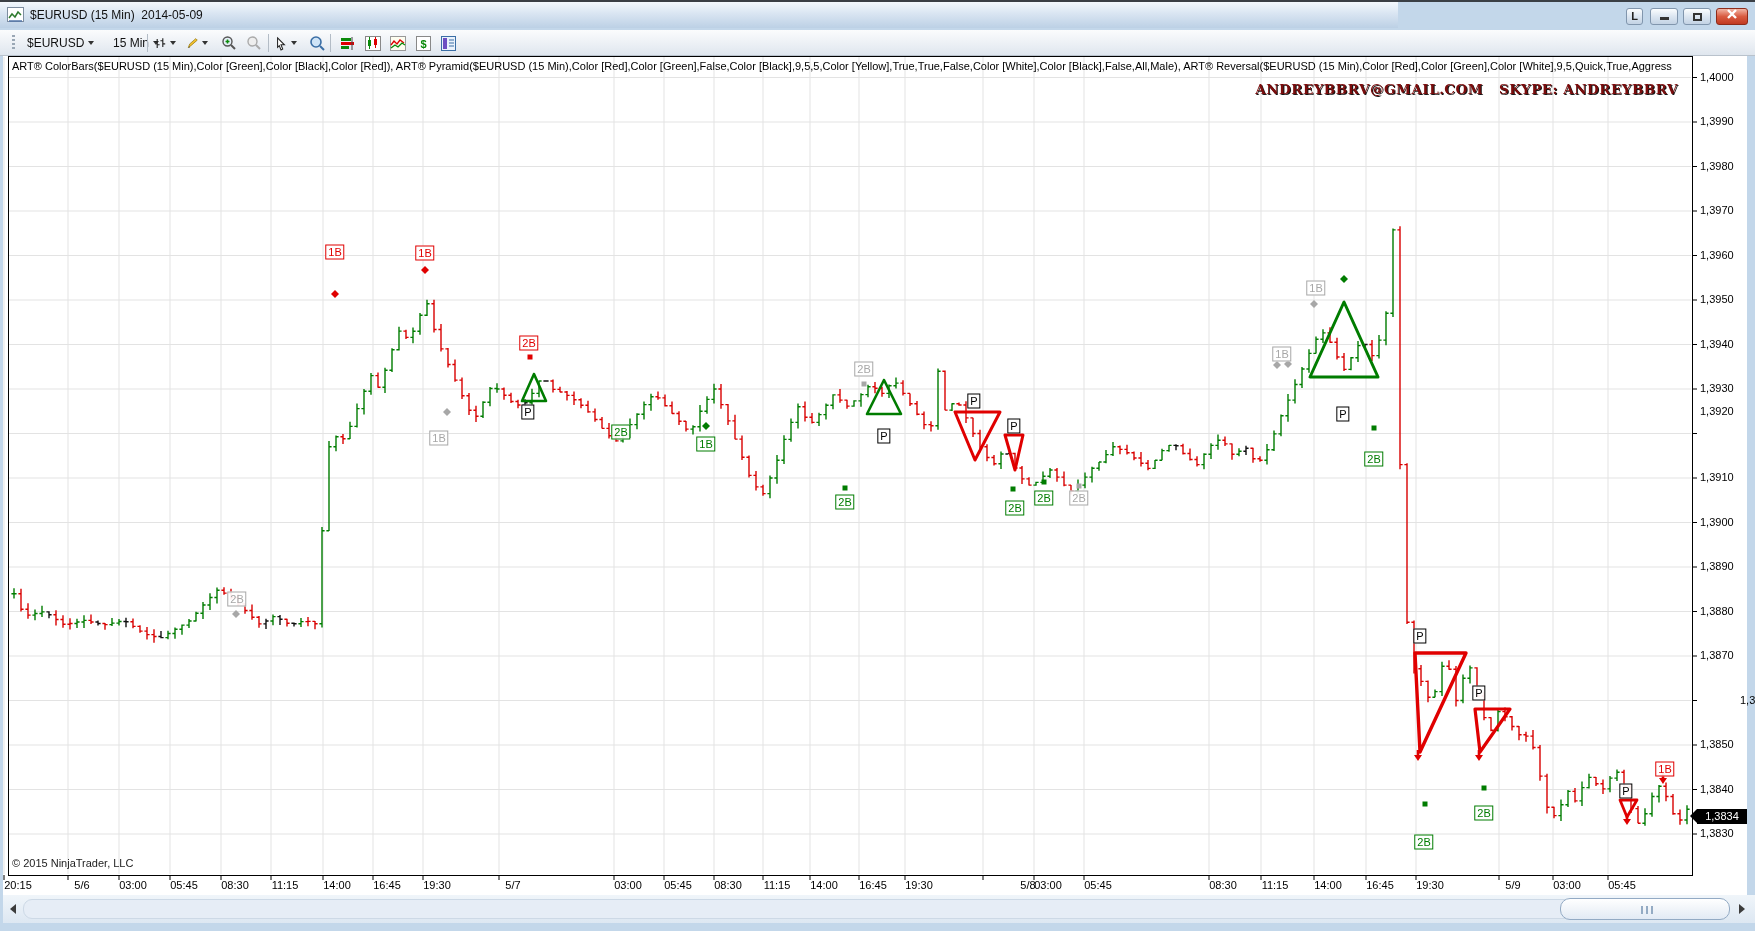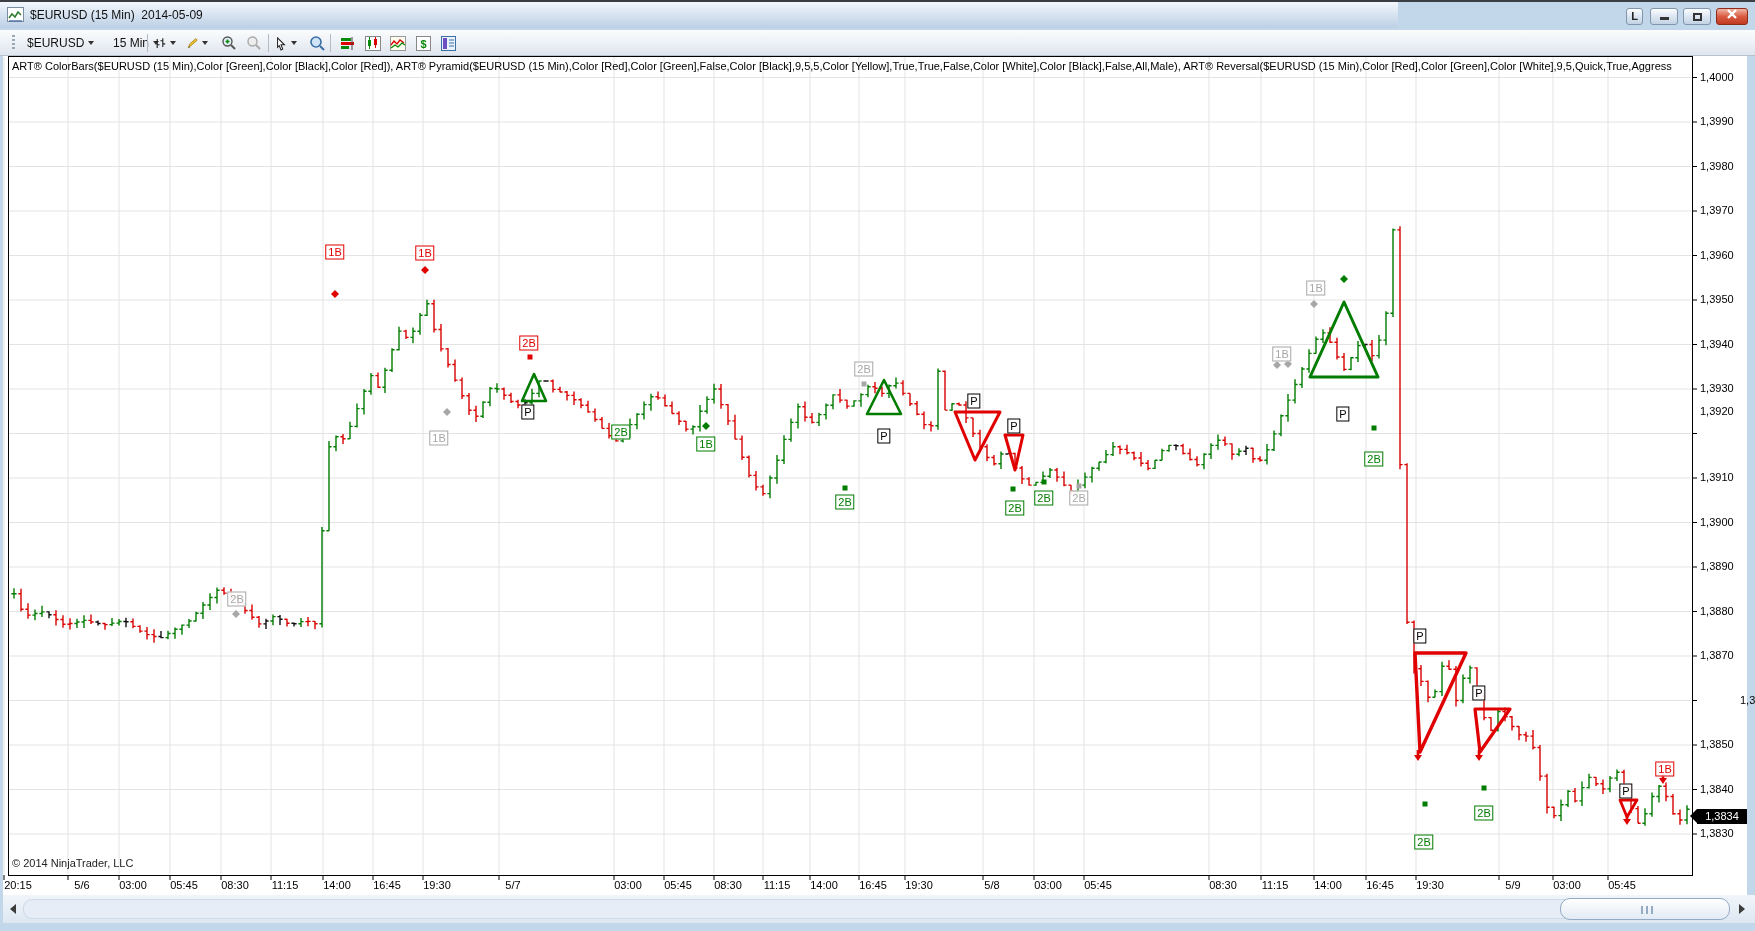--- a/index.html
+++ b/index.html
@@ -313,22 +313,23 @@
         <rect x="1422.5" y="799.5" width="5" height="5" fill="#007c00"></rect>
         <rect x="1481.5" y="783.5" width="5" height="5" fill="#007c00"></rect>
         <polygon points="1620,798 1637,798 1627,815" fill="none" stroke="#e00000" stroke-width="2.8" stroke-linejoin="round"></polygon>
         <path d="M1625.7 812h2.6v5h2.7l-4 6-4-6h2.7z" fill="#e00000"></path>
         <path d="M1661.7 771h2.6v5h2.7l-4 6-4-6h2.7z" fill="#e00000"></path>
       </g>
     </svg>
 
   <div id="indicator-line" class="abs">ART® ColorBars($EURUSD (15 Min),Color [Green],Color [Black],Color [Red]), ART® Pyramid($EURUSD (15 Min),Color [Red],Color [Green],False,Color [Black],9,5,5,Color [Yellow],True,True,False,Color [White],Color [Black],False,All,Male), ART® Reversal($EURUSD (15 Min),Color [Red],Color [Green],Color [White],9,5,Quick,True,Aggress</div>
   <div id="watermark" class="abs">
+    <div id="wm2">ANDREYBBRV@GMAIL.COM   SKYPE: ANDREYBBRV</div>
   </div>
-  <div id="copyright" class="abs">© 2014 NinjaTrader, LLC</div>
+  <div id="copyright" class="abs">© 2015 NinjaTrader, LLC</div>
   <div id="labels-layer" class="abs" style="left:0;top:0;width:1755px;height:931px;pointer-events:none">
       <div class="plabel" style="top: 68.5px;">1,4000</div>
       <div class="plabel" style="top: 113px;">1,3990</div>
       <div class="plabel" style="top: 157.5px;">1,3980</div>
       <div class="plabel" style="top: 202px;">1,3970</div>
       <div class="plabel" style="top: 246.5px;">1,3960</div>
       <div class="plabel" style="top: 291px;">1,3950</div>
       <div class="plabel" style="top: 335.5px;">1,3940</div>
       <div class="plabel" style="top: 380px;">1,3930</div>
       <div class="plabel" style="top: 403px; text-align: right;">1,3920</div>
@@ -351,21 +352,21 @@
       <div class="tlabel" style="left: 387px;">16:45</div>
       <div class="tlabel" style="left: 437px;">19:30</div>
       <div class="tlabel" style="left: 513px;">5/7</div>
       <div class="tlabel" style="left: 628px;">03:00</div>
       <div class="tlabel" style="left: 678px;">05:45</div>
       <div class="tlabel" style="left: 728px;">08:30</div>
       <div class="tlabel" style="left: 777px;">11:15</div>
       <div class="tlabel" style="left: 824px;">14:00</div>
       <div class="tlabel" style="left: 873px;">16:45</div>
       <div class="tlabel" style="left: 919px;">19:30</div>
-      <div class="tlabel" style="left: 992px;">5/8</div>
+      <div class="tlabel" style="left: 1028px;">5/8</div>
       <div class="tlabel" style="left: 1048px;">03:00</div>
       <div class="tlabel" style="left: 1098px;">05:45</div>
       <div class="tlabel" style="left: 1223px;">08:30</div>
       <div class="tlabel" style="left: 1275px;">11:15</div>
       <div class="tlabel" style="left: 1328px;">14:00</div>
       <div class="tlabel" style="left: 1380px;">16:45</div>
       <div class="tlabel" style="left: 1430px;">19:30</div>
       <div class="tlabel" style="left: 1513px;">5/9</div>
       <div class="tlabel" style="left: 1567px;">03:00</div>
       <div class="tlabel" style="left: 1622px;">05:45</div>

